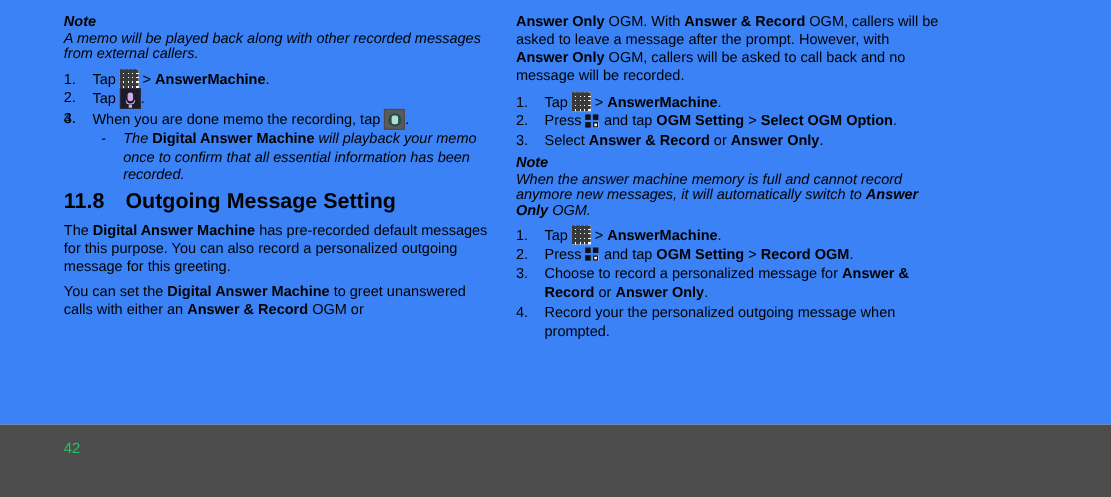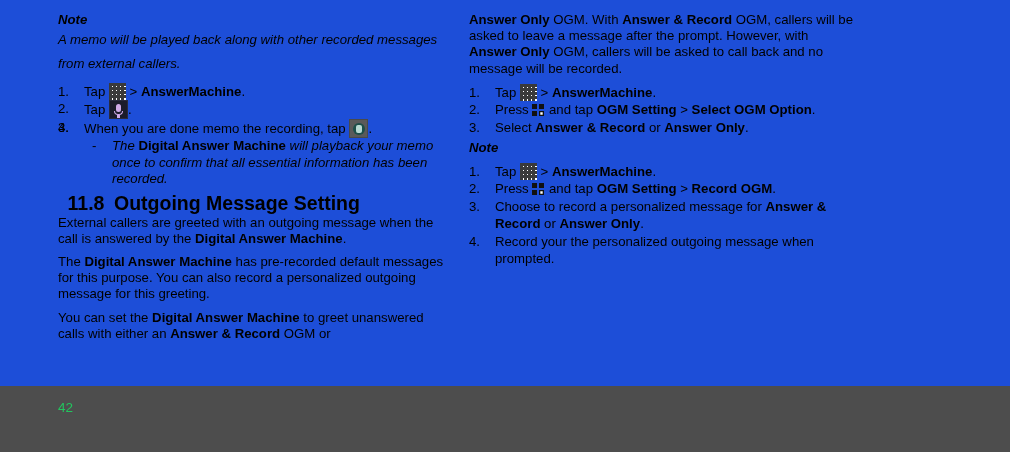--- a/index.html
+++ b/index.html
@@ -15,21 +15,21 @@
     color: #000000;
     overflow: hidden;
     position: relative;
   }
 
   .page {
     position: absolute;
     left: 0; top: 0;
     width: 1010px;
     height: 386px;
-    background: #1d4ed8;
+    background: #3b82f6;
   }
 
   .columns {
     position: absolute;
     left: 0; top: 0;
     width: 1010px;
     height: 386px;
   }
 
   .col {
@@ -44,40 +44,40 @@
   .note-head {
     font-weight: bold;
     font-style: italic;
     font-size: 13.2px;
     line-height: 16px;
     margin: 0;
   }
   .note-body {
     font-style: italic;
     font-size: 13.2px;
-    line-height: 24px;
+    line-height: 14px;
     margin: 0;
   }
   .para {
     font-size: 13.2px;
     line-height: 16.2px;
     margin: 0;
   }
   .spacer-sm { height: 7px; }
   .spacer-xs { height: 4px; }
 
   
   .h-major {
     font-size: 19.5px;
     font-weight: bold;
     line-height: 23px;
     margin: 0;
     white-space: nowrap;
   }
-  .h-major .num { display: inline-block; min-width: 56px; text-align: center; }
+  .h-major .num { display: inline-block; min-width: 56px; }
   .h-minor {
     font-size: 14.4px;
     font-weight: bold;
     line-height: 18px;
     margin: 0;
     white-space: nowrap;
   }
   .h-minor .num { display: inline-block; min-width: 56px; }
 
   
@@ -289,21 +289,20 @@
               <span class="dash">-</span><span>The </span><b>Digital Answer Machine</b><span> will playback your memo once to confirm that all essential information has been recorded.</span>
             </li>
           </ul>
         </li>
       </ol>
 
       <div class="spacer-xs"></div>
 
       <h2 class="h-major"><span class="num">11.8</span><span>Outgoing Message Setting</span></h2>
 
-      <p class="para"><span>External callers are greeted with an outgoing message when the call is answered by the </span><b>Digital Answer Machine</b><span>.</span></p>
 
       <div class="spacer-sm"></div>
 
       <p class="para"><span>The </span><b>Digital Answer Machine</b><span> has pre-recorded default messages for this purpose. You can also record a personalized outgoing message for this greeting.</span></p>
 
       <div class="spacer-sm"></div>
 
 
       <p class="para"><span>You can set the </span><b>Digital Answer Machine</b><span> to greet unanswered calls with either an </span><b>Answer &amp; Record</b><span> OGM or</span></p>
 
@@ -327,20 +326,21 @@
         <li>
           <span class="marker">3.</span>
           <span>Select </span><b>Answer &amp; Record</b><span> or </span><b>Answer Only</b><span>.</span>
         </li>
       </ol>
 
       <div class="spacer-xs"></div>
 
       <div>
         <p class="note-head">Note</p>
+        <p class="note-body"><span>When the answer machine memory is full and cannot record anymore new messages, it will automatically switch to </span><b>Answer Only</b><span> OGM.</span></p>
       </div>
 
       <div class="spacer-sm"></div>
 
 
       <ol class="steps">
         <li>
           <span class="marker">1.</span>
           <span>Tap </span><span class="ico ico-grid"></span><span> &gt; </span><b>AnswerMachine</b><span>.</span>
         </li>

